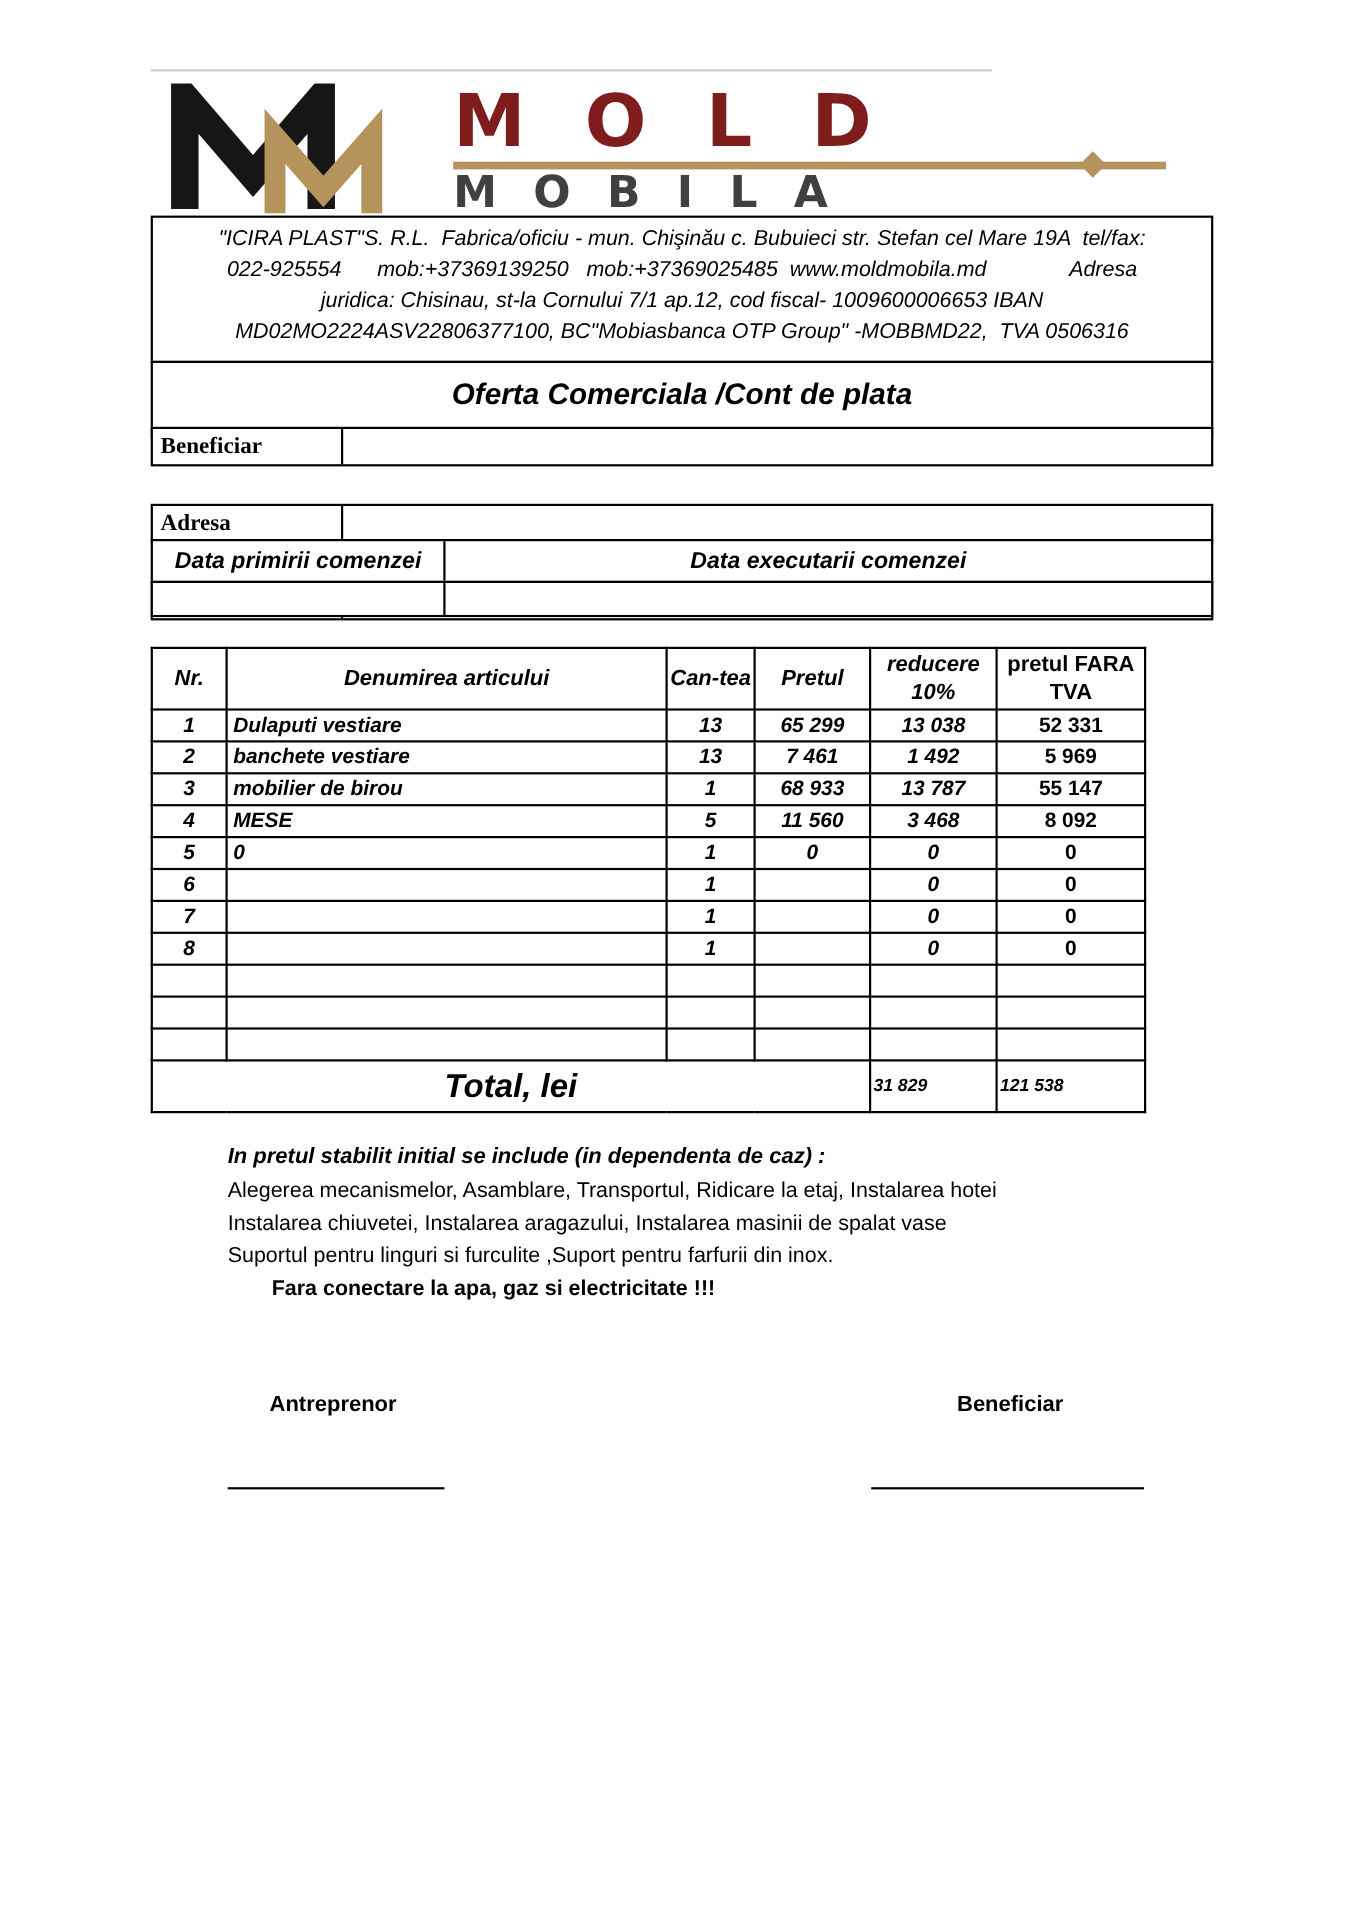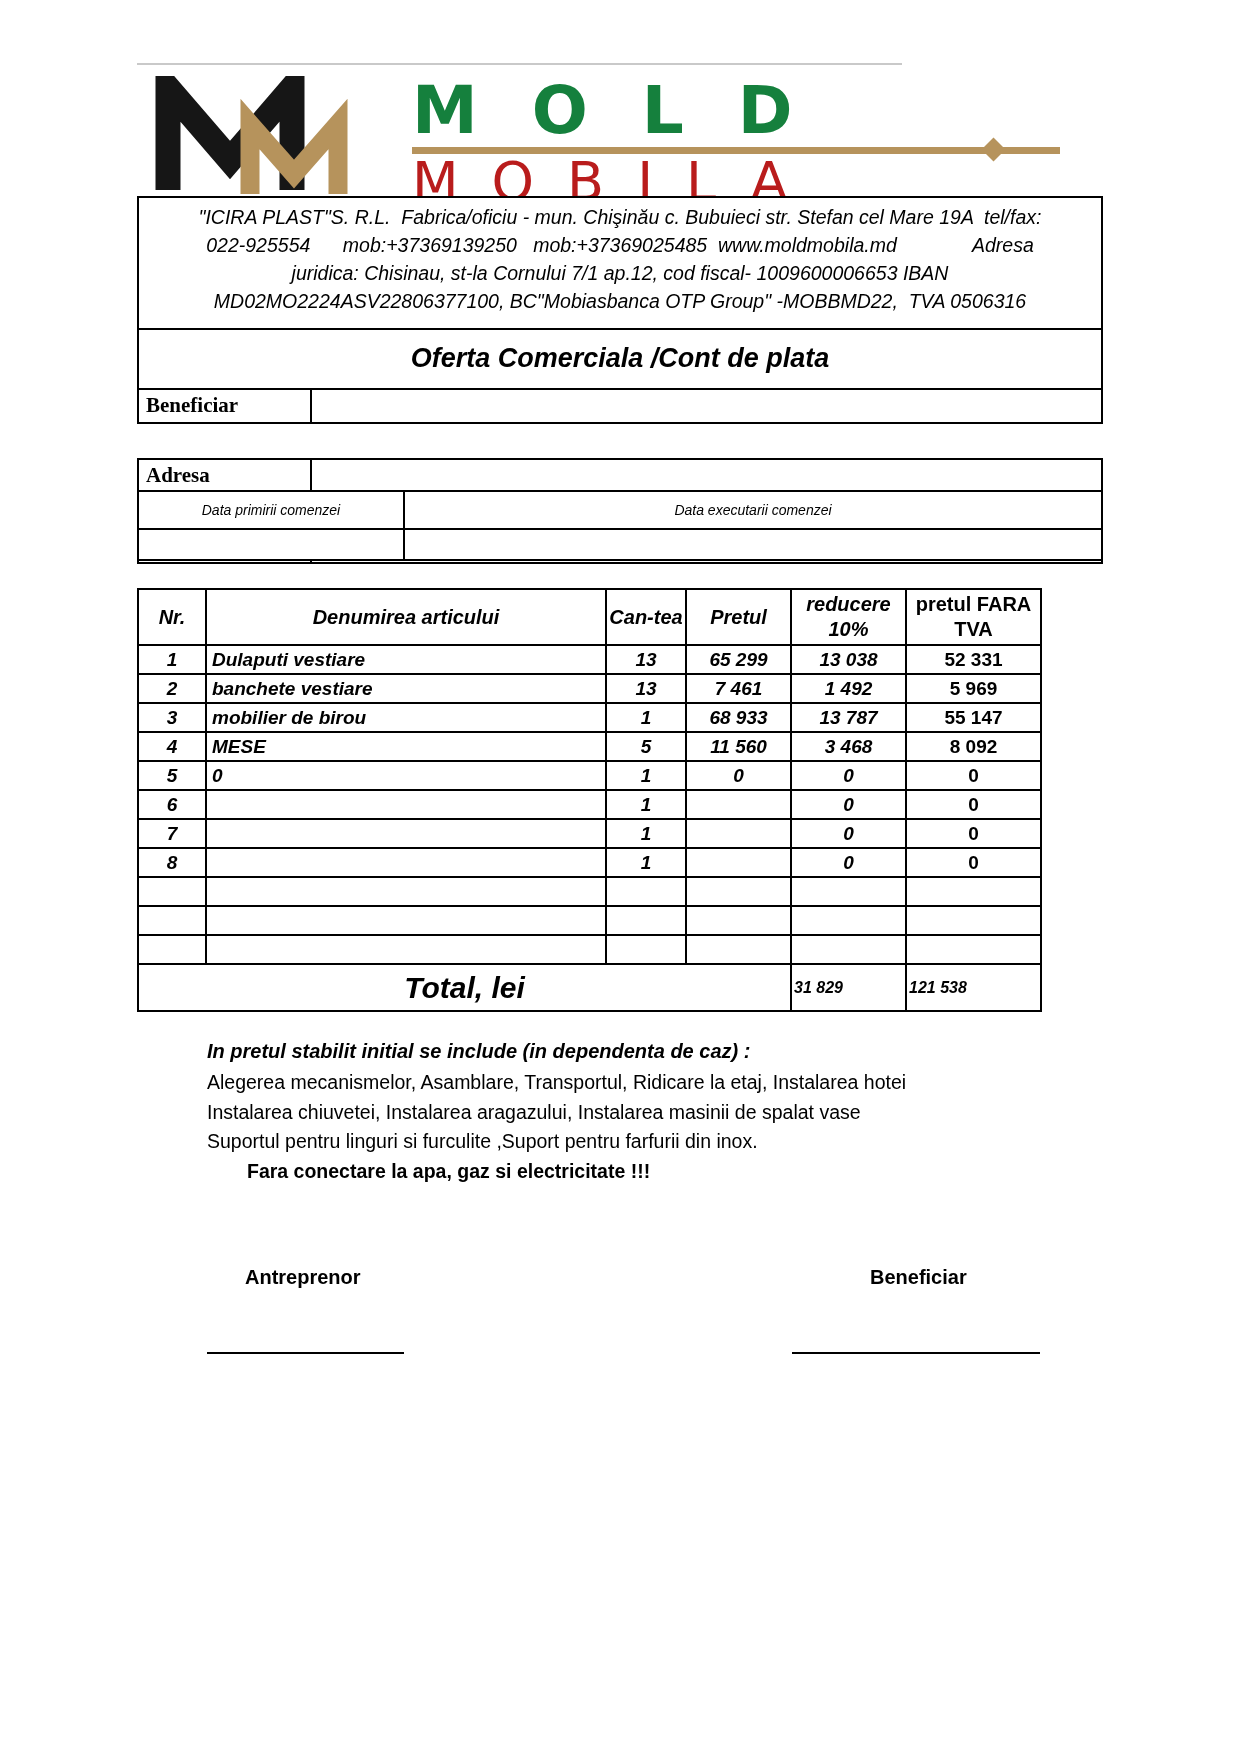--- a/index.html
+++ b/index.html
@@ -7,40 +7,40 @@
   .page { position:relative; width:1241px; height:1754px; background:#fff; margin:0 auto; overflow:hidden; }
   .abs { position:absolute; }
 
   
   .top-divider { background:#c9c9c9; }
 
   
   .logo { display:flex; align-items:flex-start; }
   .monogram { flex:0 0 auto; margin-right:22px; }
   .wordmark { position:relative; flex:1 1 auto; padding-top:2px; }
-  .w1 { font-family:"DejaVu Sans", sans-serif; font-weight:bold; font-size:66px; letter-spacing:54px; line-height:1.0; color:#15803d; white-space:nowrap; }
+  .w1 { font-family:"DejaVu Sans", sans-serif; font-weight:bold; font-size:66px; letter-spacing:54px; line-height:1.0; color:#7f1d1d; white-space:nowrap; }
   .tanline { position:relative; height:7px; background:#b6935c; margin:3px 0 1px 0; width:648px; }
   .diamond { position:absolute; right:58px; top:-6px; width:17px; height:17px; background:#b6935c; transform:rotate(45deg); }
-  .w2 { font-family:"DejaVu Sans", sans-serif; font-weight:normal; font-size:54px; letter-spacing:33px; line-height:1.0; color:#b91c1c; white-space:nowrap; }
+  .w2 { font-family:"DejaVu Sans", sans-serif; font-weight:bold; font-size:40px; letter-spacing:33px; line-height:1.0; color:#404040; white-space:nowrap; }
 
   
   .bordered { border:2px solid #000; background:#fff; }
 
   .company-box { padding-top:5px; }
   .company-line { font-style:italic; font-size:19.5px; line-height:28px; text-align:center; white-space:pre; }
 
   .title-box { text-align:center; }
   .doc-title { font-weight:bold; font-style:italic; font-size:27px; line-height:56px; }
 
   .form-row { position:relative; }
   .form-label-cell { position:absolute; left:0; top:0; bottom:0; width:173px; border-right:2px solid #000;
                      font-family:"Liberation Serif", serif; font-weight:bold; font-size:21px; line-height:31px; padding-left:7px; }
 
   .dates-row { display:flex; }
-  .dates-cell { font-weight:normal; font-style:italic; font-size:14px; display:flex; align-items:center; justify-content:center; }
+  .dates-cell { font-weight:bold; font-style:italic; font-size:21px; display:flex; align-items:center; justify-content:center; }
   .dates-c1 { width:266px; border-right:2px solid #000; }
   .dates-c2 { flex:1; }
   .empty-split-row .dates-c1 { height:100%; }
 
   
   table.items { border-collapse:collapse; table-layout:fixed; width:903px; }
   table.items th, table.items td { border:2px solid #000; overflow:hidden; padding:0 2px; }
   table.items th { font-weight:bold; font-style:italic; font-size:20px; text-align:center; vertical-align:middle; line-height:25px; height:56px; }
   table.items th.up { font-style:normal; }
   table.items tbody tr { height:29px; }

